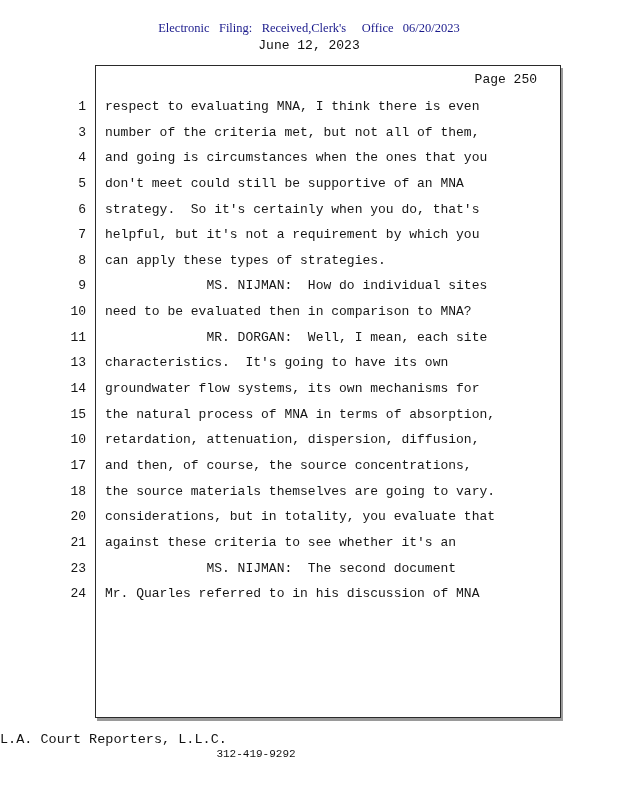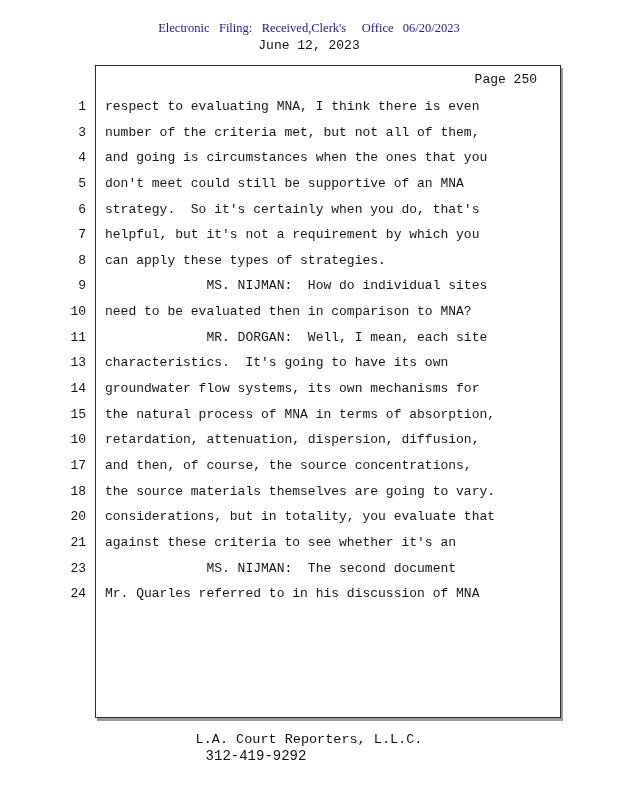--- a/index.html
+++ b/index.html
@@ -31,25 +31,25 @@
   }
   .lines { position:absolute; top:94px; left:0; width:494px; }
   .tline {
     height:25.65px; line-height:25.65px;
     font-size:13px; color:#161616; white-space:pre;
   }
   .lnum { display:inline-block; width:86px; text-align:right; }
   .ltxt { display:inline-block; padding-left:19px; }
   .footer-company {
     position:absolute; top:732px; left:0; width:618px;
-    text-align:center; font-size:13.5px; color:#111; white-space:pre;
+    font-size:13.5px; color:#111; white-space:pre;
   }
   .footer-phone {
     position:absolute; top:748px; left:0; width:512px;
-    text-align:center; font-size:14px; color:#111; white-space:pre;
+    text-align:center; font-size:11px; color:#111; white-space:pre;
   }
 </style>
 </head>
 <body>
 
 <div class="header-filing">Electronic   Filing:   Received,Clerk's     Office   06/20/2023</div>
 
 <div class="header-date">June 12, 2023</div>
 
 <div class="page-box"></div>

